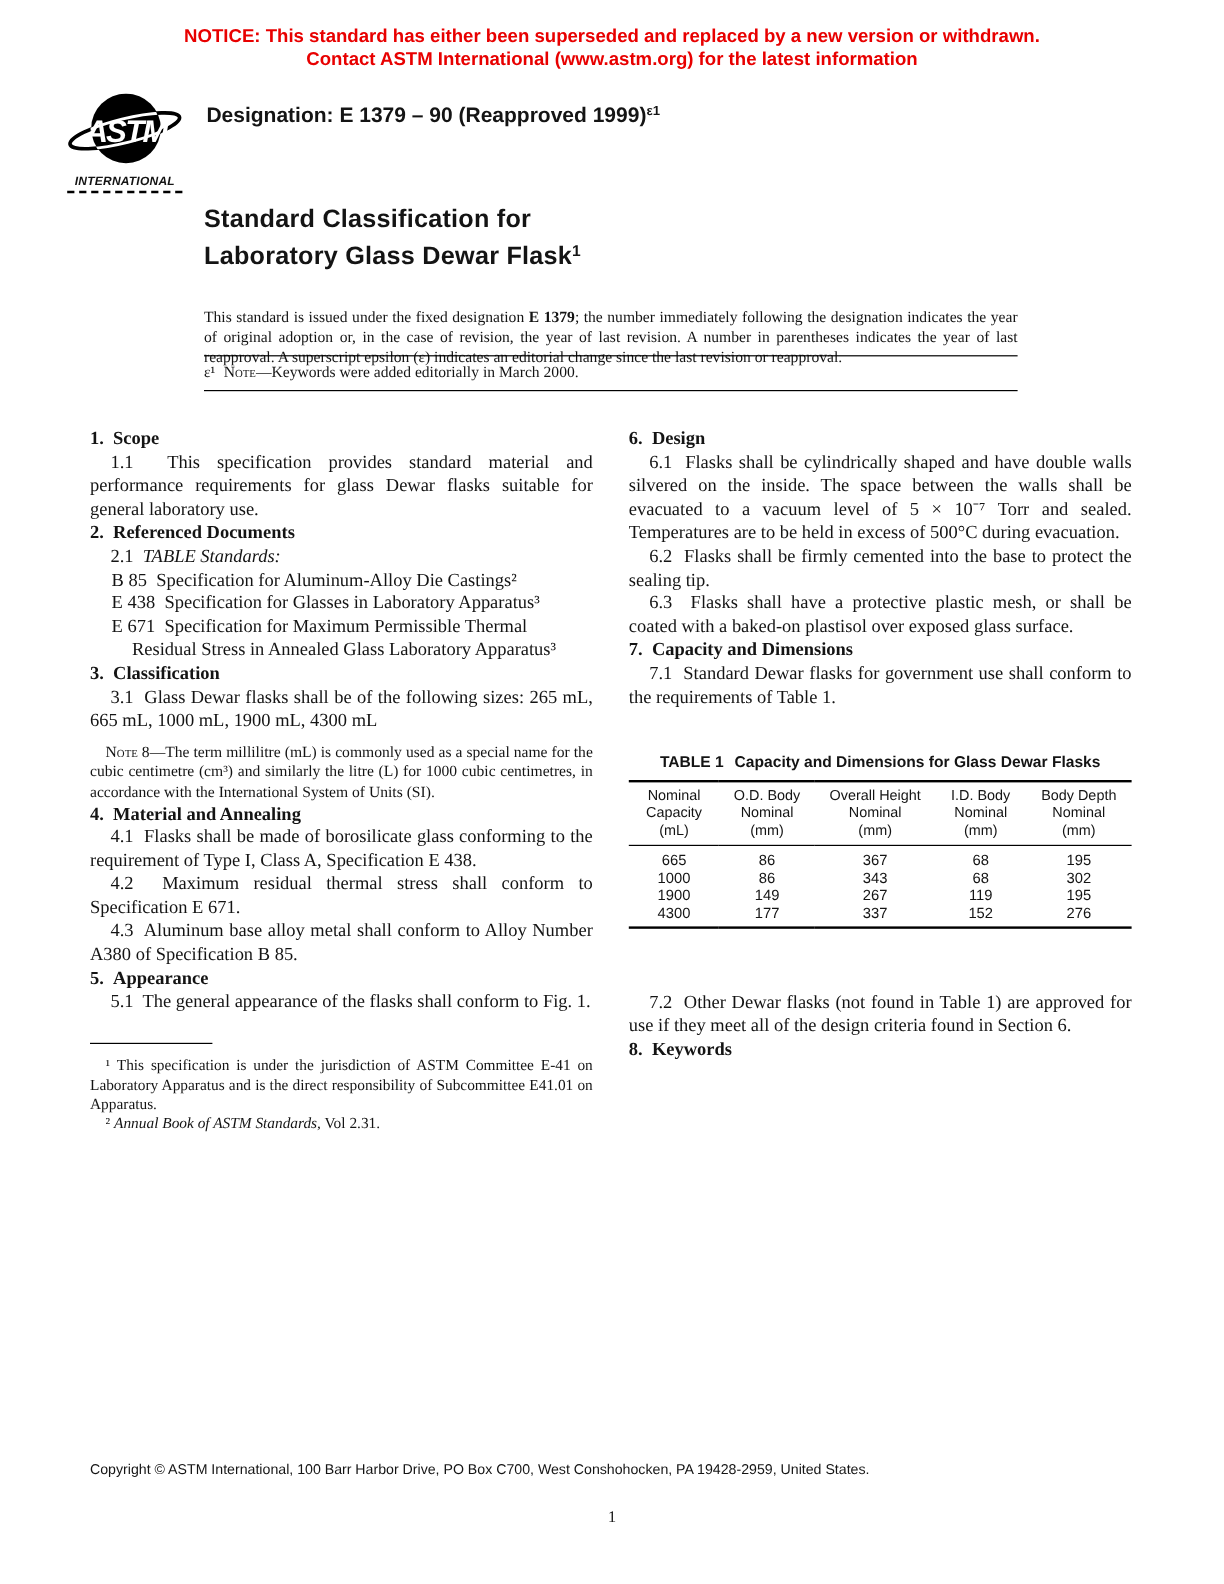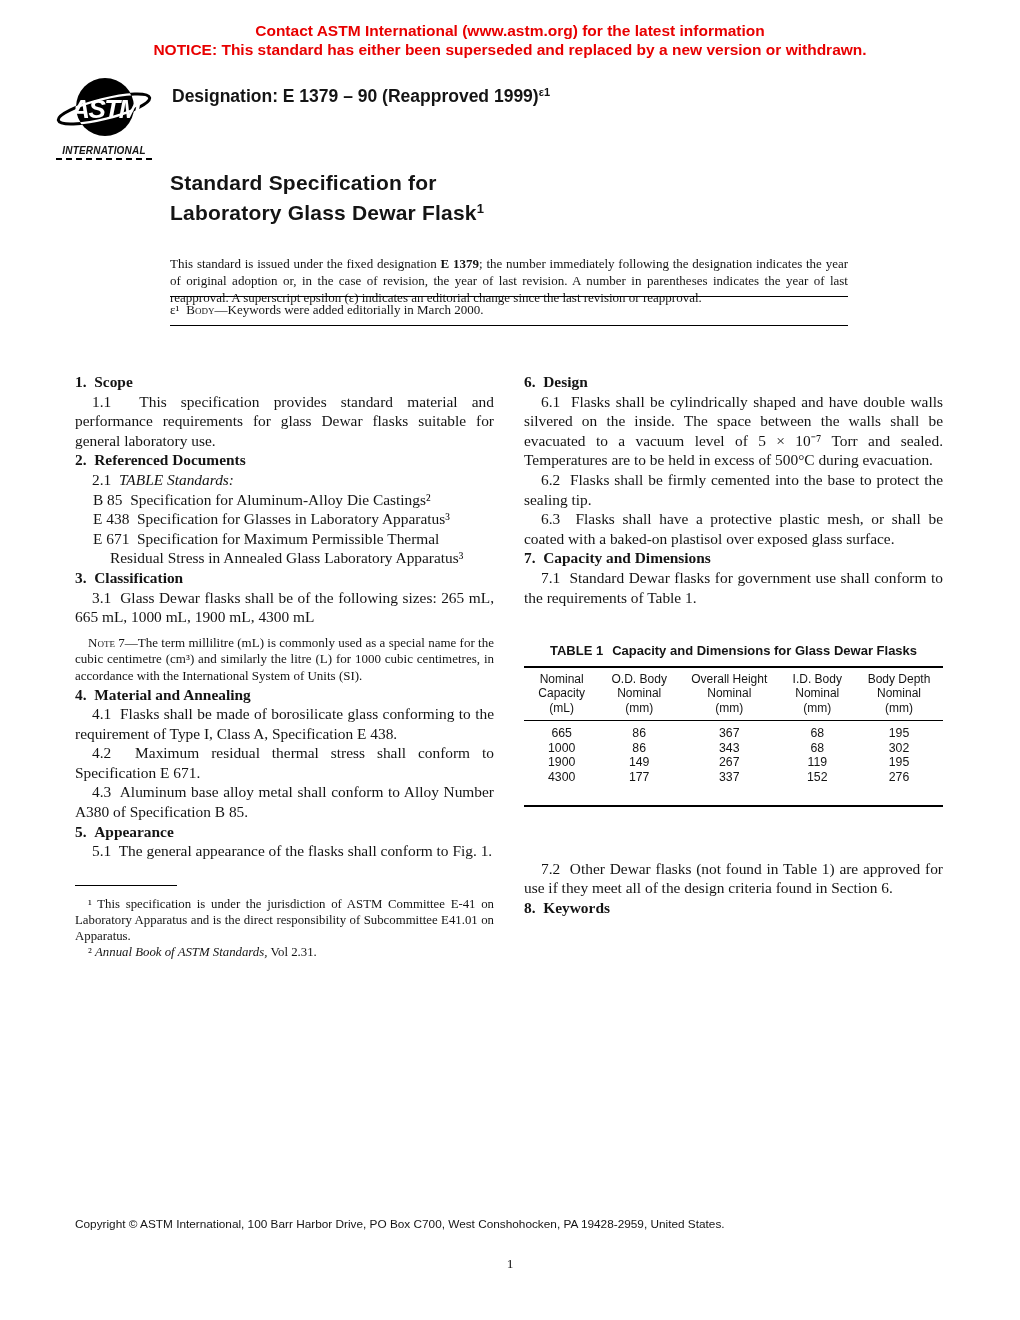--- a/index.html
+++ b/index.html
@@ -46,21 +46,21 @@
   .ednote {
     position:absolute; left:170px; top:296px; width:678px;
     border-top:1px solid #000; border-bottom:1px solid #000;
     padding:5px 0 7px; font-size:13px; line-height:16px;
   }
   .ednote .eps { margin-right:7px; }
   .smallcaps { font-variant:small-caps; }
 
   
   .columns { position:absolute; left:75px; top:352px; width:868px; display:flex; gap:30px; }
-  .col { width:419px; font-size:15.4px; line-height:19.6px; text-align:justify;margin-top:16px; }
+  .col { width:419px; font-size:15.4px; line-height:19.6px; text-align:justify; }
 
   .sec-h {
     font-family:"Liberation Serif", serif; font-weight:bold; font-size:15.4px;
     margin:14px 0 6px 0; text-align:left;
   }
   .col .first { margin-top:4px; }
   .col p { margin:0; }
   .para { text-indent:17px; }
   .ref { text-align:left; padding-left:35px; text-indent:-17px; }
   .note-sm { font-size:13px; line-height:16.6px; margin-top:8px !important; text-indent:13px; }
@@ -74,38 +74,38 @@
   .tablewrap { margin-top:34px; font-family:"Liberation Sans", sans-serif; text-align:center; }
   .tbl-title { font-weight:bold; font-size:13px; margin-bottom:5px; }
   .tbl-title .tlabel { margin-right:9px; }
   table.t1 { width:100%; border-collapse:collapse; border-top:2.5px solid #000; border-bottom:2.5px solid #000; }
   table.t1 thead td {
     font-size:12px; line-height:14.5px; padding:4px 2px 5px; text-align:center;
     white-space:pre-line; border-bottom:1.2px solid #000; vertical-align:top;
   }
   table.t1 tbody td { font-size:12.3px; line-height:14.6px; padding:0 2px; text-align:center; }
   table.t1 tbody tr:first-child td { padding-top:5px; }
-  table.t1 tbody tr:last-child td { padding-bottom:20px; }
+  table.t1 tbody tr:last-child td { padding-bottom:3px; }
   .p72 { margin-top:52px !important; }
 
   
   .footer {
     position:absolute; left:75px; top:1217px;
     font-family:"Liberation Sans", sans-serif; font-size:11.8px;
   }
   .pagenum { position:absolute; top:1256px; left:0; width:100%; text-align:center; font-size:13.5px; }
 </style>
 </head>
 <body>
 
 <div class="page">
 
   <div class="notice" style="color:#e80000;">
+    <div>NOTICE: This standard has either been superseded and replaced by a new version or withdrawn.</div>
     <div>Contact ASTM International (www.astm.org) for the latest information</div>
-    <div>NOTICE: This standard has either been superseded and replaced by a new version or withdrawn.</div>
   </div>
 
   <div class="logo">
     <svg width="96" height="62" viewBox="0 0 96 62">
       <defs>
         <clipPath id="globeClip">
             <circle cx="49" cy="29" r="29"></circle>
           </clipPath>
       </defs>
       <ellipse cx="48" cy="31" rx="47" ry="10" transform="rotate(-14 48 31)" fill="none" stroke="#000" stroke-width="3"></ellipse>
@@ -115,45 +115,45 @@
     </svg>
     <div class="logo-word">INTERNATIONAL</div>
     <div class="logo-dash"></div>
   </div>
 
   <div class="designation">
     <span>Designation: E 1379 – 90 (Reapproved 1999)</span><sup>ε1</sup>
   </div>
 
   <div class="doc-title">
-    <div>Standard Specification for</div>
+    <div>Standard Classification for</div>
     <div><span>Laboratory Glass Dewar Flask</span><sup>1</sup></div>
   </div>
 
   <p class="issued"><span>This standard is issued under the fixed designation </span><b>E 1379</b><span>; the number immediately following the designation indicates the year of original adoption or, in the case of revision, the year of last revision. A number in parentheses indicates the year of last reapproval. A superscript epsilon (ε) indicates an editorial change since the last revision or reapproval.</span></p>
 
   <div class="ednote">
-    <span class="eps">ε¹</span><span class="smallcaps">Body</span><span>—Keywords were added editorially in March 2000.</span>
+    <span class="eps">ε¹</span><span class="smallcaps">Note</span><span>—Keywords were added editorially in March 2000.</span>
   </div>
 
   <div class="columns">
 
     <div class="col">
       <p class="sec-h first">1.&nbsp;&nbsp;Scope</p>
       <p class="para">1.1&nbsp; This specification provides standard material and performance requirements for glass Dewar flasks suitable for general laboratory use.</p>
 
       <p class="sec-h">2.&nbsp;&nbsp;Referenced Documents</p>
       <p class="para"><span>2.1&nbsp; </span><span class="it">TABLE Standards:</span></p>
       <p class="ref">B 85&nbsp; Specification for Aluminum-Alloy Die Castings²</p>
       <p class="ref">E 438&nbsp; Specification for Glasses in Laboratory Apparatus³</p>
       <p class="ref">E 671&nbsp; Specification for Maximum Permissible Thermal Residual Stress in Annealed Glass Laboratory Apparatus³</p>
 
       <p class="sec-h">3.&nbsp;&nbsp;Classification</p>
       <p class="para">3.1&nbsp; Glass Dewar flasks shall be of the following sizes: 265 mL, 665 mL, 1000 mL, 1900 mL, 4300 mL</p>
-      <p class="note-sm"><span class="smallcaps">Note 7</span><span>—The term millilitre (mL) is commonly used as a special name for the cubic centimetre (cm³) and similarly the litre (L) for 1000 cubic centimetres, in accordance with the International System of Units (SI).</span></p>
+      <p class="note-sm"><span class="smallcaps">Note 8</span><span>—The term millilitre (mL) is commonly used as a special name for the cubic centimetre (cm³) and similarly the litre (L) for 1000 cubic centimetres, in accordance with the International System of Units (SI).</span></p>
 
       <p class="sec-h">4.&nbsp;&nbsp;Material and Annealing</p>
       <p class="para">4.1&nbsp; Flasks shall be made of borosilicate glass conforming to the requirement of Type I, Class A, Specification E 438.</p>
       <p class="para">4.2&nbsp; Maximum residual thermal stress shall conform to Specification E 671.</p>
       <p class="para">4.3&nbsp; Aluminum base alloy metal shall conform to Alloy Number A380 of Specification B 85.</p>
 
       <p class="sec-h">5.&nbsp;&nbsp;Appearance</p>
       <p class="para">5.1&nbsp; The general appearance of the flasks shall conform to Fig. 1.</p>
 
       <div class="footnotes">

